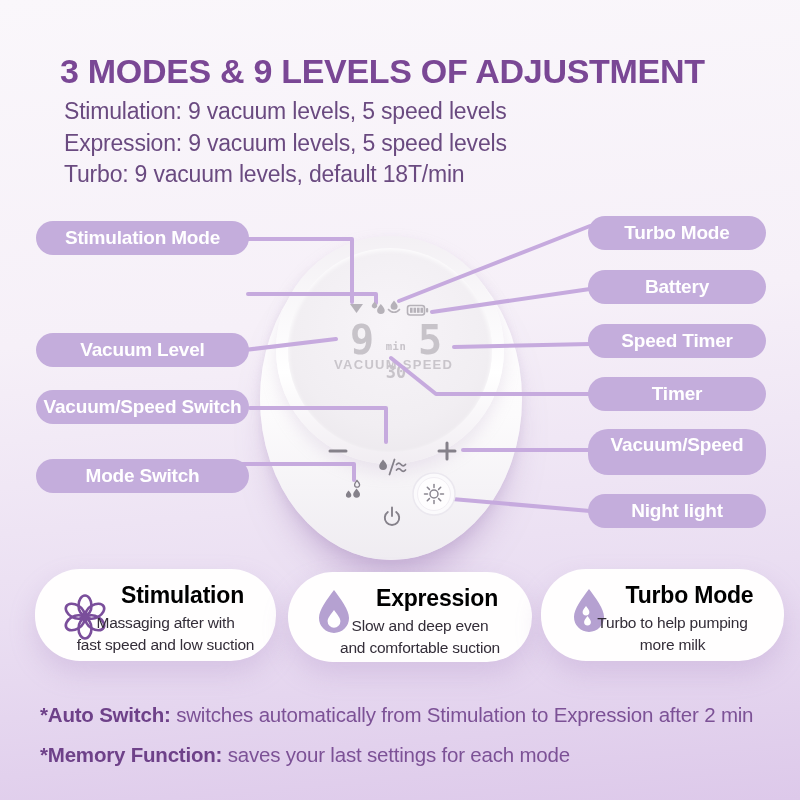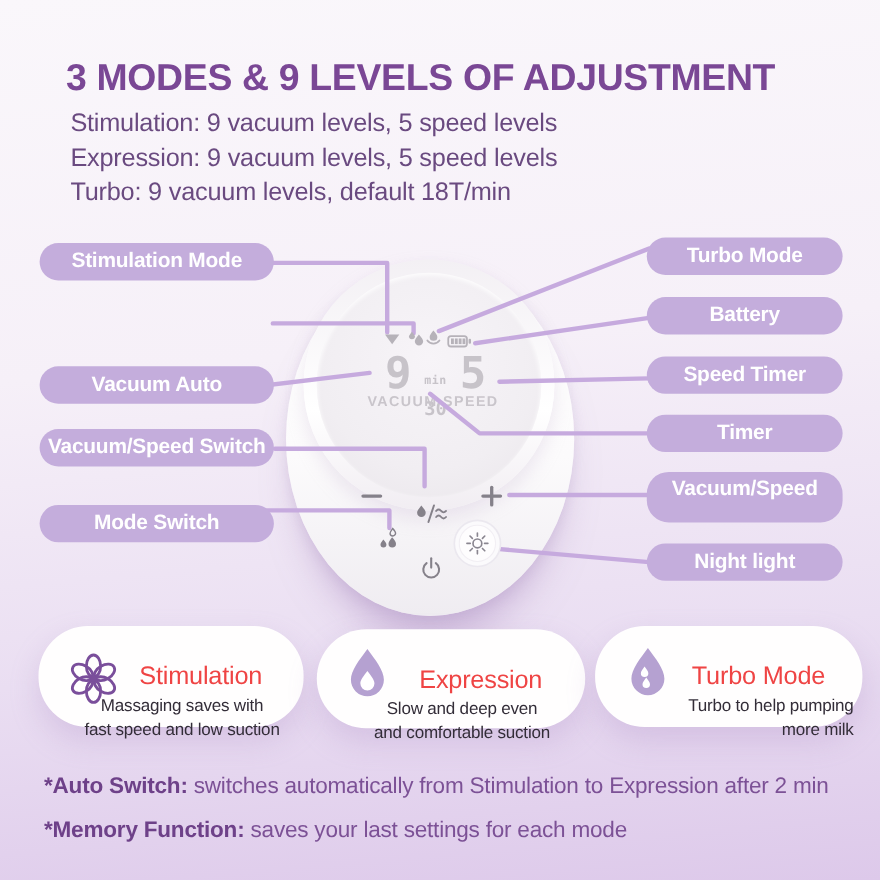--- a/index.html
+++ b/index.html
@@ -61,21 +61,21 @@
   .z4{z-index:4;}
   .z2{z-index:2;}
   
   .card{
     position:absolute; background:#fffefe; border-radius:45px;
     box-shadow:0 12px 26px rgba(168,138,195,.28);
     z-index:4;
   }
   .card-icon{position:absolute;}
   .card-text{position:absolute; text-align:center;}
-  .card-title{font-size:23px; font-weight:400; color:#ef4444; letter-spacing:-0.2px; margin-bottom:3px;margin-top:19px;}
+  .card-title{font-size:23px; font-weight:700; color:#000000; letter-spacing:-0.2px; margin-bottom:3px;}
   .card-desc{font-size:15.5px; line-height:22px; color:#332d38; letter-spacing:-0.2px;}
   
   .foot{
     position:absolute; left:40px; width:760px;
     font-size:20.5px; color:#7c5196; letter-spacing:-0.2px;
   }
   .foot b{color:#6e4189; font-weight:700;text-align:right;}
 </style>
 </head>
 <body>
@@ -168,21 +168,21 @@
         </g>
       </g>
       <g>
         <path d="M387.8 512 a7.2 7.2 0 1 0 8.4 0" stroke-width="1.9"></path>
         <line x1="392" y1="507.5" x2="392" y2="516" stroke-width="1.9"></line>
       </g>
     </g>
   </svg>
 
   <div class="pill pill-l z4" style="top:221px;">Stimulation Mode</div>
-  <div class="pill pill-l z4" style="top:333px;">Vacuum Auto</div>
+  <div class="pill pill-l z4" style="top:333px;">Vacuum Level</div>
   <div class="pill pill-l z4" style="top:390px;">Vacuum/Speed Switch</div>
   <div class="pill pill-l z4" style="top:459px;">Mode Switch</div>
 
   <div class="pill pill-r z4" style="top:216px;">Turbo Mode</div>
   <div class="pill pill-r z4" style="top:270px;">Battery</div>
   <div class="pill pill-r z4" style="top:324px;">Speed Timer</div>
   <div class="pill pill-r z4" style="top:377px;">Timer</div>
   <div class="pill pill-r pill-tall z4" style="top:429px;">Vacuum/Speed</div>
   <div class="pill pill-r z4" style="top:494px;">Night light</div>
 
@@ -194,21 +194,21 @@
         <ellipse cx="0" cy="-11.5" rx="6.5" ry="10" transform="rotate(120)"></ellipse>
         <ellipse cx="0" cy="-11.5" rx="6.5" ry="10" transform="rotate(180)"></ellipse>
         <ellipse cx="0" cy="-11.5" rx="6.5" ry="10" transform="rotate(240)"></ellipse>
         <ellipse cx="0" cy="-11.5" rx="6.5" ry="10" transform="rotate(300)"></ellipse>
         <circle cx="0" cy="0" r="2.6" fill="#7a4e9b" stroke="none"></circle>
       </g>
     </svg>
     <div class="card-text" style="left:62px; right:8px; top:13px;">
       <div class="card-title">Stimulation</div>
       <div class="card-desc" style="margin-left:-34px;">
-        <div>Massaging saves with</div>
+        <div>Massaging after with</div>
         <div>fast speed and low suction</div>
       </div>
     </div>
   </div>
 
   <div class="card" style="left:288px; top:572px; width:244px; height:90px;">
     <svg class="card-icon" style="left:24px; top:14px;" width="44" height="56" viewBox="0 0 44 56">
       <path d="M22 4 C15 13.5 7 23.5 7 32 a15 15 0 0 0 30 0 C37 23.5 29 13.5 22 4 Z" fill="#b5a1d1"></path>
       <path d="M22 24 c-3.4 4.6 -6.4 8.1 -6.4 11.3 a6.4 6.4 0 0 0 12.8 0 c0 -3.2 -3 -6.7 -6.4 -11.3 Z" fill="#ffffff"></path>
     </svg>
@@ -222,21 +222,21 @@
   </div>
 
   <div class="card" style="left:541px; top:569px; width:243px; height:92px;">
     <svg class="card-icon" style="left:26px; top:16px;" width="44" height="56" viewBox="0 0 44 56">
       <path d="M22 4 C15 13.5 7 23.5 7 32 a15 15 0 0 0 30 0 C37 23.5 29 13.5 22 4 Z" fill="#b5a1d1"></path>
       <path d="M19 21 c-1.8 2.5 -3.4 4.3 -3.4 6 a3.4 3.4 0 0 0 6.8 0 c0 -1.7 -1.6 -3.5 -3.4 -6 Z" fill="#ffffff"></path>
       <path d="M20.5 31 c-1.8 2.5 -3.4 4.3 -3.4 6 a3.4 3.4 0 0 0 6.8 0 c0 -1.7 -1.6 -3.5 -3.4 -6 Z" fill="#ffffff"></path>
     </svg>
     <div class="card-text" style="left:62px; right:8px; top:13px;">
       <div class="card-title">Turbo Mode</div>
-      <div class="card-desc" style="margin-left:-34px;text-align:right;">
+      <div class="card-desc" style="margin-left:-34px;">
         <div>Turbo to help pumping</div>
         <div>more milk</div>
       </div>
     </div>
   </div>
 
   <p class="foot" style="top:682px;"><b>*Auto Switch:</b><span> switches automatically from Stimulation to Expression after 2 min</span></p>
   <p class="foot" style="top:722px;"><b>*Memory Function:</b><span> saves your last settings for each mode</span></p>
 
 </div>

